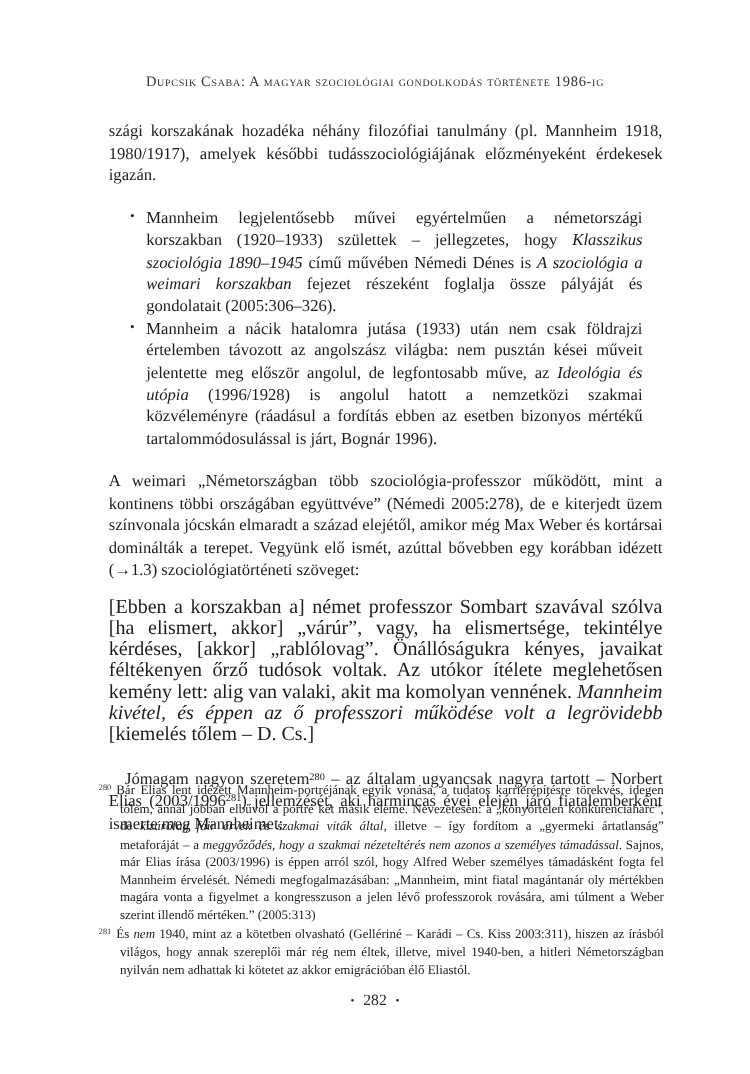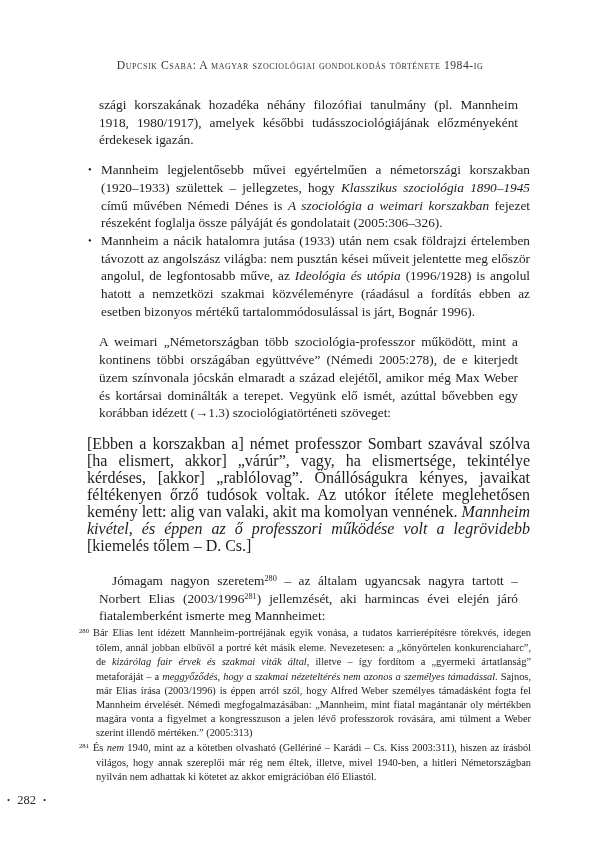--- a/index.html
+++ b/index.html
@@ -21,22 +21,22 @@
     color: #333333;
     white-space: nowrap;
   }
   .body-text {
     margin: 24px 0 0 87px;
     width: 443px;
     font-size: 13.3px;
     line-height: 17.7px;
     text-align: justify;
   }
-  .body-text p { margin: 12px; }
-  ul.bullets { margin: 0; padding: 0; list-style: none; }
+  .body-text p { margin: 0; }
+  ul.bullets { margin: 16px; padding: 0; list-style: none; }
   ul.bullets li {
     position: relative;
     padding-left: 14px;
     text-align: justify;
   }
   ul.bullets li::before {
     content: "\2022";
     position: absolute;
     left: 1px;
     top: 0;
@@ -77,37 +77,37 @@
     font-size: 0.64em;
     position: relative;
     top: -0.45em;
     padding-right: 4px;
   }
   .folio {
     position: absolute;
     top: 793px;
     left: 0;
     width: 600px;
-    text-align: left;
+    text-align: center;
     font-size: 12.5px;
     color: #2a2a2a;
   }
   .folio .dot {
     font-size: 9px;
     position: relative;
     top: -1.5px;
     padding: 0 7px;
   }
 </style>
 </head>
 <body>
 
 <div class="page">
 
-  <div class="running-head">Dupcsik Csaba: A magyar szociológiai gondolkodás története 1984-ig</div>
+  <div class="running-head">Dupcsik Csaba: A magyar szociológiai gondolkodás története 1986-ig</div>
 
   <div class="body-text">
 
     <p>szági korszakának hozadéka néhány filozófiai tanulmány (pl. Mannheim 1918, 1980/1917), amelyek későbbi tudásszociológiájának előzményeként érdekesek igazán.</p>
 
     <ul class="bullets">
       <li>Mannheim legjelentősebb művei egyértelműen a németországi korszakban (1920–1933) születtek – jellegzetes, hogy <i>Klasszikus szociológia 1890–1945</i> című művében Némedi Dénes is <i>A szociológia a weimari korszakban</i> fejezet részeként foglalja össze pályáját és gondolatait (2005:306–326).</li>
       <li>Mannheim a nácik hatalomra jutása (1933) után nem csak földrajzi értelemben távozott az angolszász világba: nem pusztán kései műveit jelentette meg először angolul, de legfontosabb műve, az <i>Ideológia és utópia</i> (1996/1928) is angolul hatott a nemzetközi szakmai közvéleményre (ráadásul a fordítás ebben az esetben bizonyos mértékű tartalommódosulással is járt, Bognár 1996).</li>
     </ul>
 

